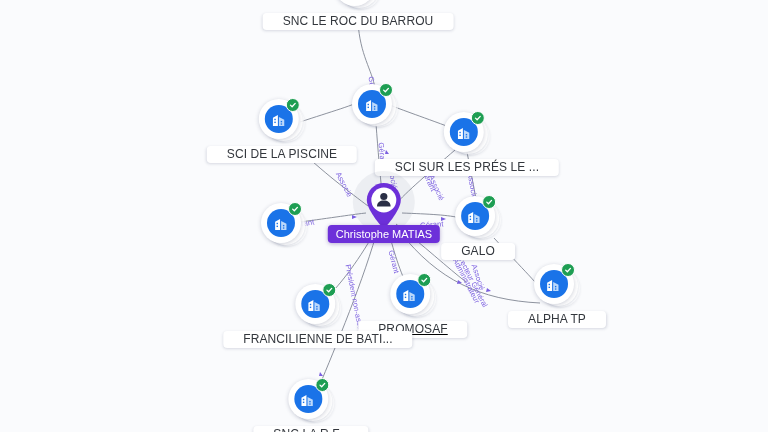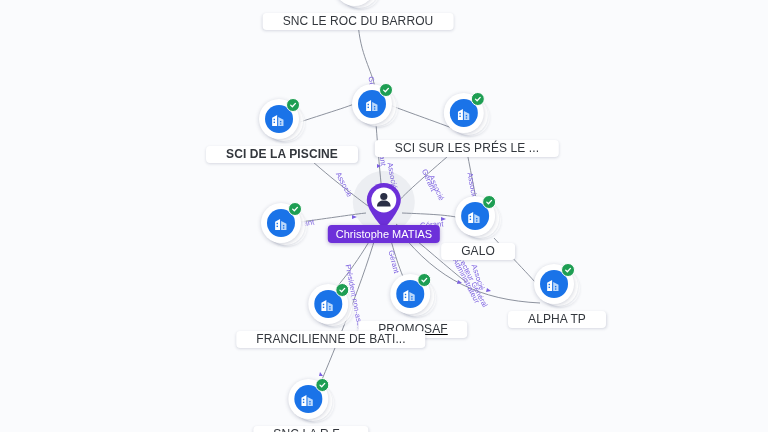--- a/index.html
+++ b/index.html
@@ -199,21 +199,21 @@
               </svg>
             </div>
           </div>
           <div class="check-badge">
             <svg viewBox="0 0 12 12" fill="none">
               <path d="M2.5 6.2 L5 8.6 L9.6 3.6" stroke="#ffffff" stroke-width="2" stroke-linecap="round" stroke-linejoin="round"></path>
             </svg>
           </div>
         </div>
       </div>
-      <div class="node" style="left: 282px; top: 131px; font-weight: bold;">
+      <div class="node" style="left: 282px; top: 131px;">
         <div class="co-stack">
           <div class="co-card c3"></div>
           <div class="co-card c2"></div>
           <div class="co-card c1">
             <div class="co-disc">
               <svg viewBox="0 0 24 24" fill="none">
                 <path d="M3 21V9.5L10 5.5V21H3Z" fill="#ffffff"></path>
                 <path d="M11.5 21V8.5L19 12.2V21H11.5Z" fill="#bcd9fb"></path>
                 <rect x="5" y="11" width="2" height="2" fill="#1a73e8"></rect>
                 <rect x="5" y="15" width="2" height="2" fill="#1a73e8"></rect>
@@ -223,21 +223,21 @@
             </div>
           </div>
           <div class="check-badge">
             <svg viewBox="0 0 12 12" fill="none">
               <path d="M2.5 6.2 L5 8.6 L9.6 3.6" stroke="#ffffff" stroke-width="2" stroke-linecap="round" stroke-linejoin="round"></path>
             </svg>
           </div>
         </div>
         <div class="node-label">SCI DE LA PISCINE</div>
       </div>
-      <div class="node" style="left: 467px; top: 125px; align-items: center;">
+      <div class="node" style="left: 467px; top: 144px; align-items: center;">
         <div class="co-stack">
           <div class="co-card c3"></div>
           <div class="co-card c2"></div>
           <div class="co-card c1">
             <div class="co-disc">
               <svg viewBox="0 0 24 24" fill="none">
                 <path d="M3 21V9.5L10 5.5V21H3Z" fill="#ffffff"></path>
                 <path d="M11.5 21V8.5L19 12.2V21H11.5Z" fill="#bcd9fb"></path>
                 <rect x="5" y="11" width="2" height="2" fill="#1a73e8"></rect>
                 <rect x="5" y="15" width="2" height="2" fill="#1a73e8"></rect>
@@ -318,21 +318,21 @@
             </div>
           </div>
           <div class="check-badge">
             <svg viewBox="0 0 12 12" fill="none">
               <path d="M2.5 6.2 L5 8.6 L9.6 3.6" stroke="#ffffff" stroke-width="2" stroke-linecap="round" stroke-linejoin="round"></path>
             </svg>
           </div>
         </div>
         <div class="node-label">PROMOSAF</div>
       </div>
-      <div class="node" style="left: 318px; top: 316px; margin-left: 13px;">
+      <div class="node" style="left: 318px; top: 316px;">
         <div class="co-stack">
           <div class="co-card c3"></div>
           <div class="co-card c2"></div>
           <div class="co-card c1">
             <div class="co-disc">
               <svg viewBox="0 0 24 24" fill="none">
                 <path d="M3 21V9.5L10 5.5V21H3Z" fill="#ffffff"></path>
                 <path d="M11.5 21V8.5L19 12.2V21H11.5Z" fill="#bcd9fb"></path>
                 <rect x="5" y="11" width="2" height="2" fill="#1a73e8"></rect>
                 <rect x="5" y="15" width="2" height="2" fill="#1a73e8"></rect>

